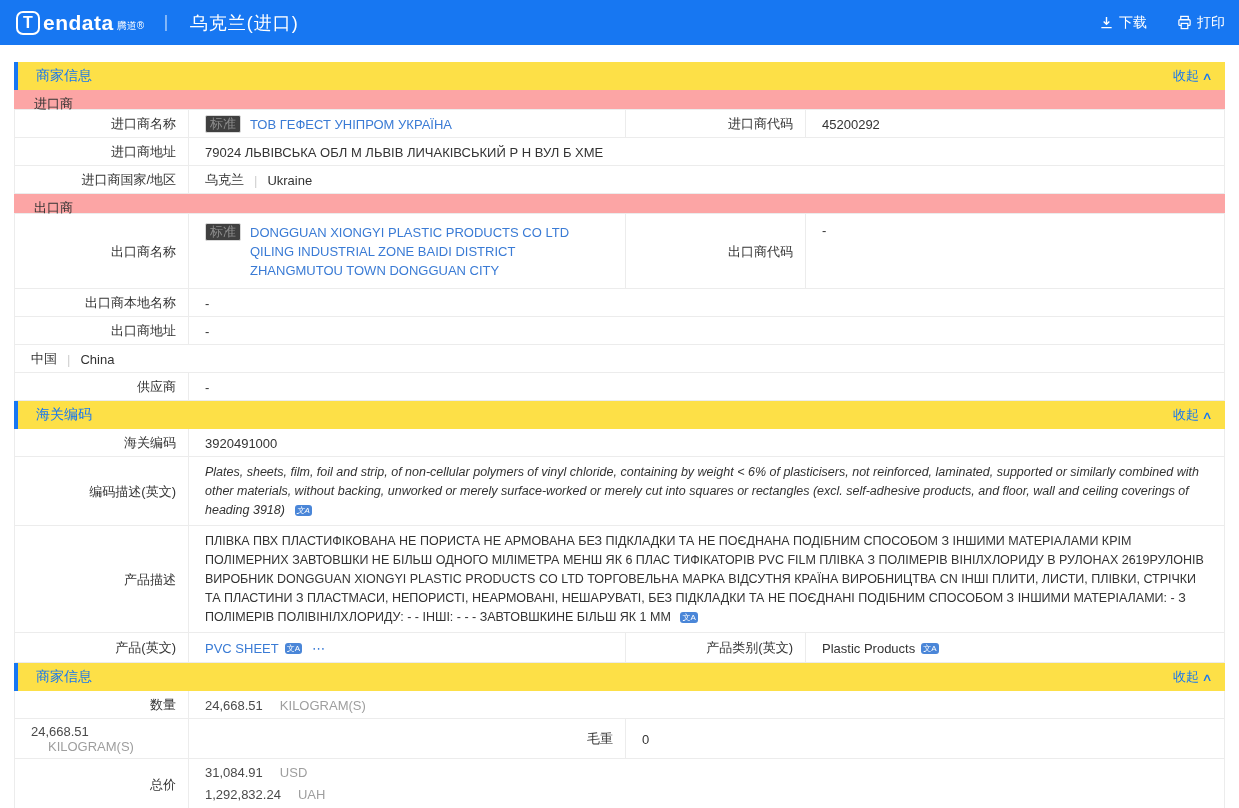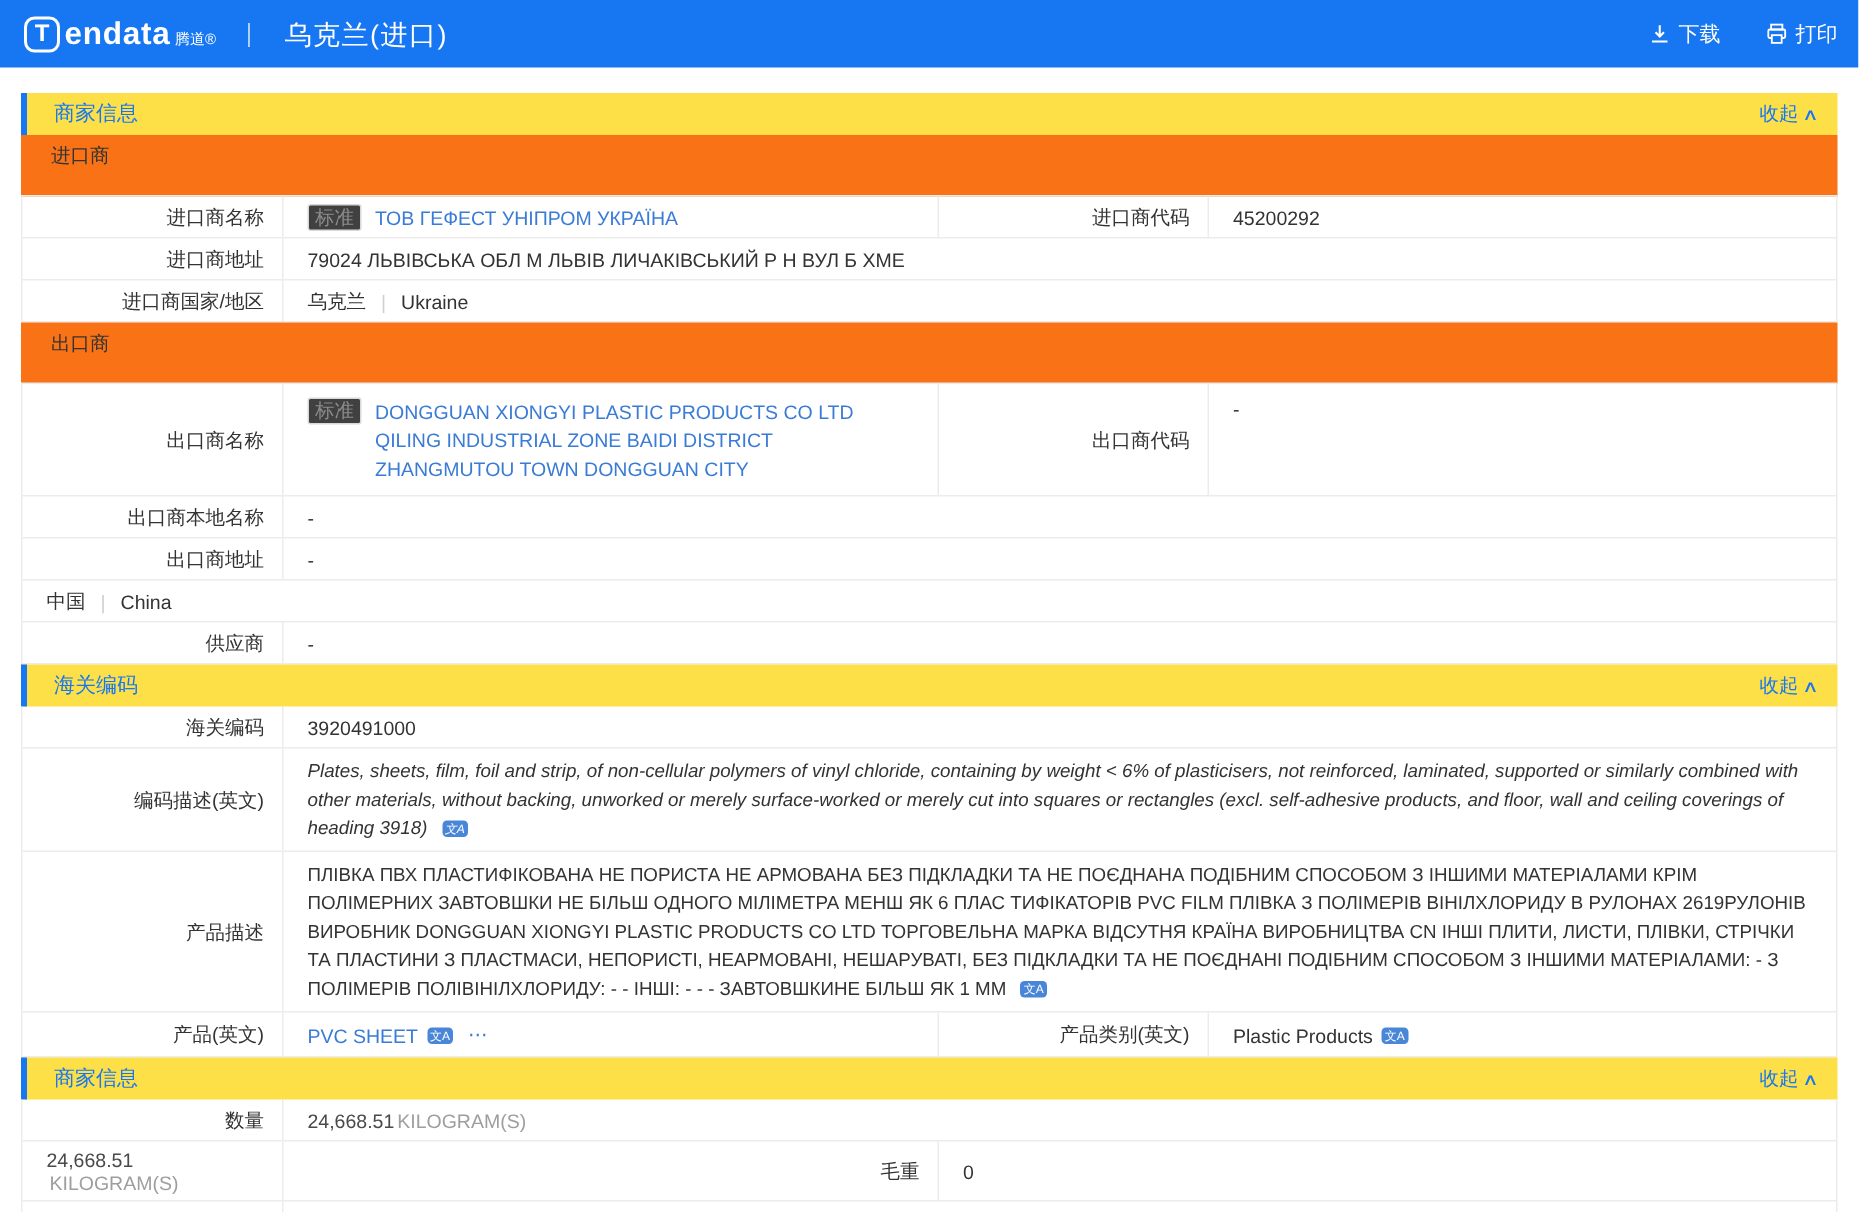--- a/index.html
+++ b/index.html
@@ -32,35 +32,35 @@
   
   .content { margin:17px 14px 0 14px; }
   .section-header {
     height:28px; background:#fde047; border-left:4px solid #1777f2;
     display:flex; align-items:center; justify-content:space-between;
     padding:0 14px 0 18px; color:#1777f2; font-size:14px;
   }
   .collapse-link { color:#1777f2; font-size:13px; cursor:pointer; display:flex; align-items:center; gap:4px; }
   .collapse-caret { font-size:11px; transform:scaleX(1.4); display:inline-block; }
   .subsection {
-    height:41px; line-height:27px; background:#f97316; padding-left:20px;
+    height:20px; line-height:27px; background:#fca5a5; padding-left:20px;
     font-size:13px; color:#333; border-bottom:1px solid #ececec;
   }
   .grid-rows { border-left:1px solid #ececec; border-right:1px solid #ececec; }
   .row { display:grid; grid-template-columns:174px 1fr; border-bottom:1px solid #ececec; min-height:28px; }
   .row.two { grid-template-columns:174px 437px 180px 1fr; }
   .cell-label {
     text-align:right; padding:5px 12px 4px 4px; color:#333;
     border-right:1px solid #ececec; display:flex; align-items:center; justify-content:flex-end;
   }
   .cell-value { padding:5px 14px 4px 16px; display:flex; align-items:center; flex-wrap:wrap; }
   .cell-value.mid { border-right:1px solid #ececec; }
   .cell-value.top { align-items:flex-start; }
   .num { color:#4a4a4a; }
-  .unit { color:#9e9e9e; margin-left:2px; }
+  .unit { color:#9e9e9e; margin-left:17px; }
   .pipe { color:#cfcfcf; margin:0 10px; }
   .link { color:#3a7bd5; cursor:pointer; text-decoration:none; }
   .tag-std {
     display:inline-block; background:#404040; border:1px solid #d9d9d9; color:#8c8c8c;
     font-size:13px; line-height:16px; padding:0 4px; border-radius:2px; margin-right:9px;
     flex-shrink:0;
   }
   .translate-icon {
     display:inline-block; background:#4a86d8; color:#fff; border-radius:3px;
     font-size:8px; line-height:9px; padding:1px 2px; margin-left:6px; vertical-align:middle;

